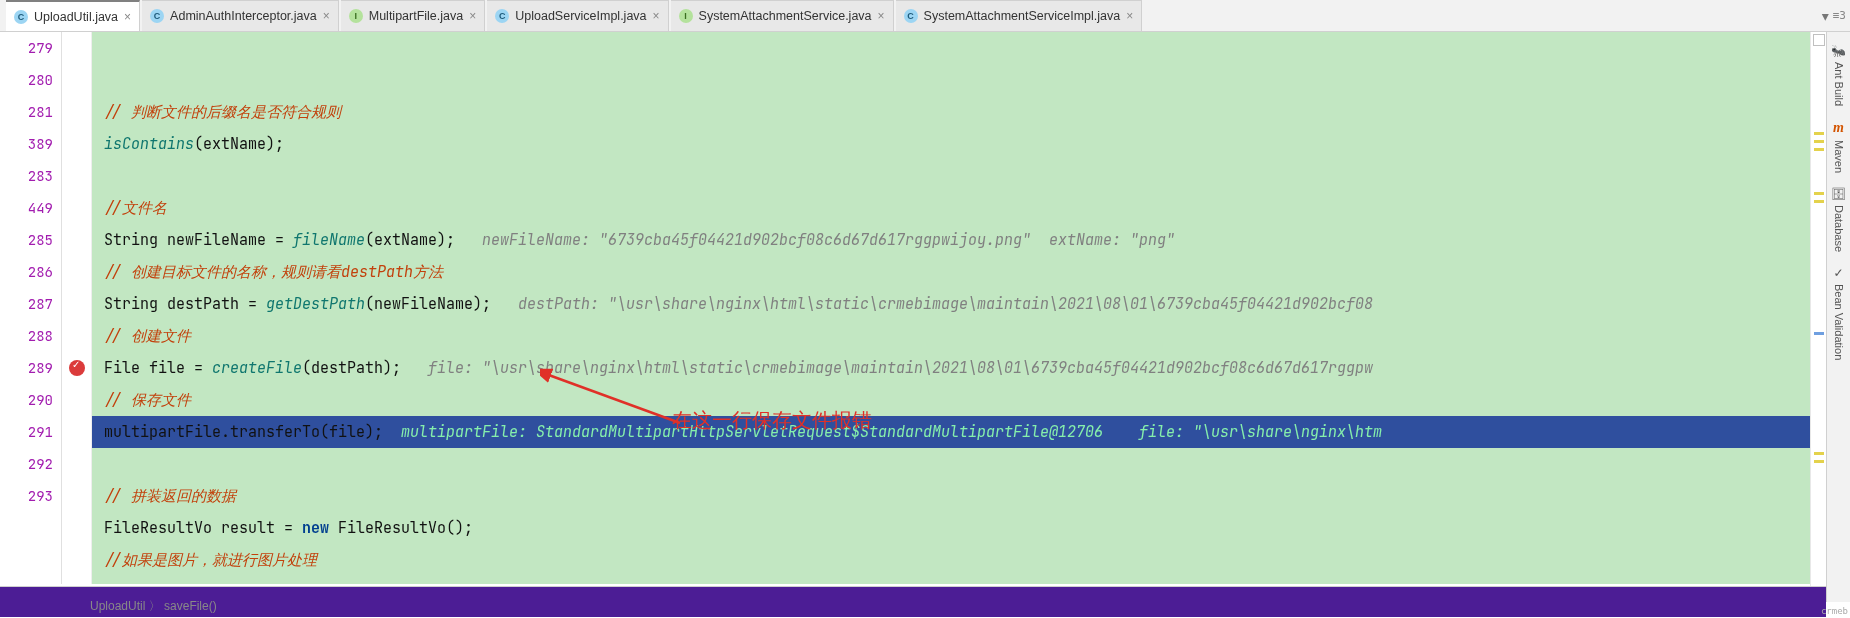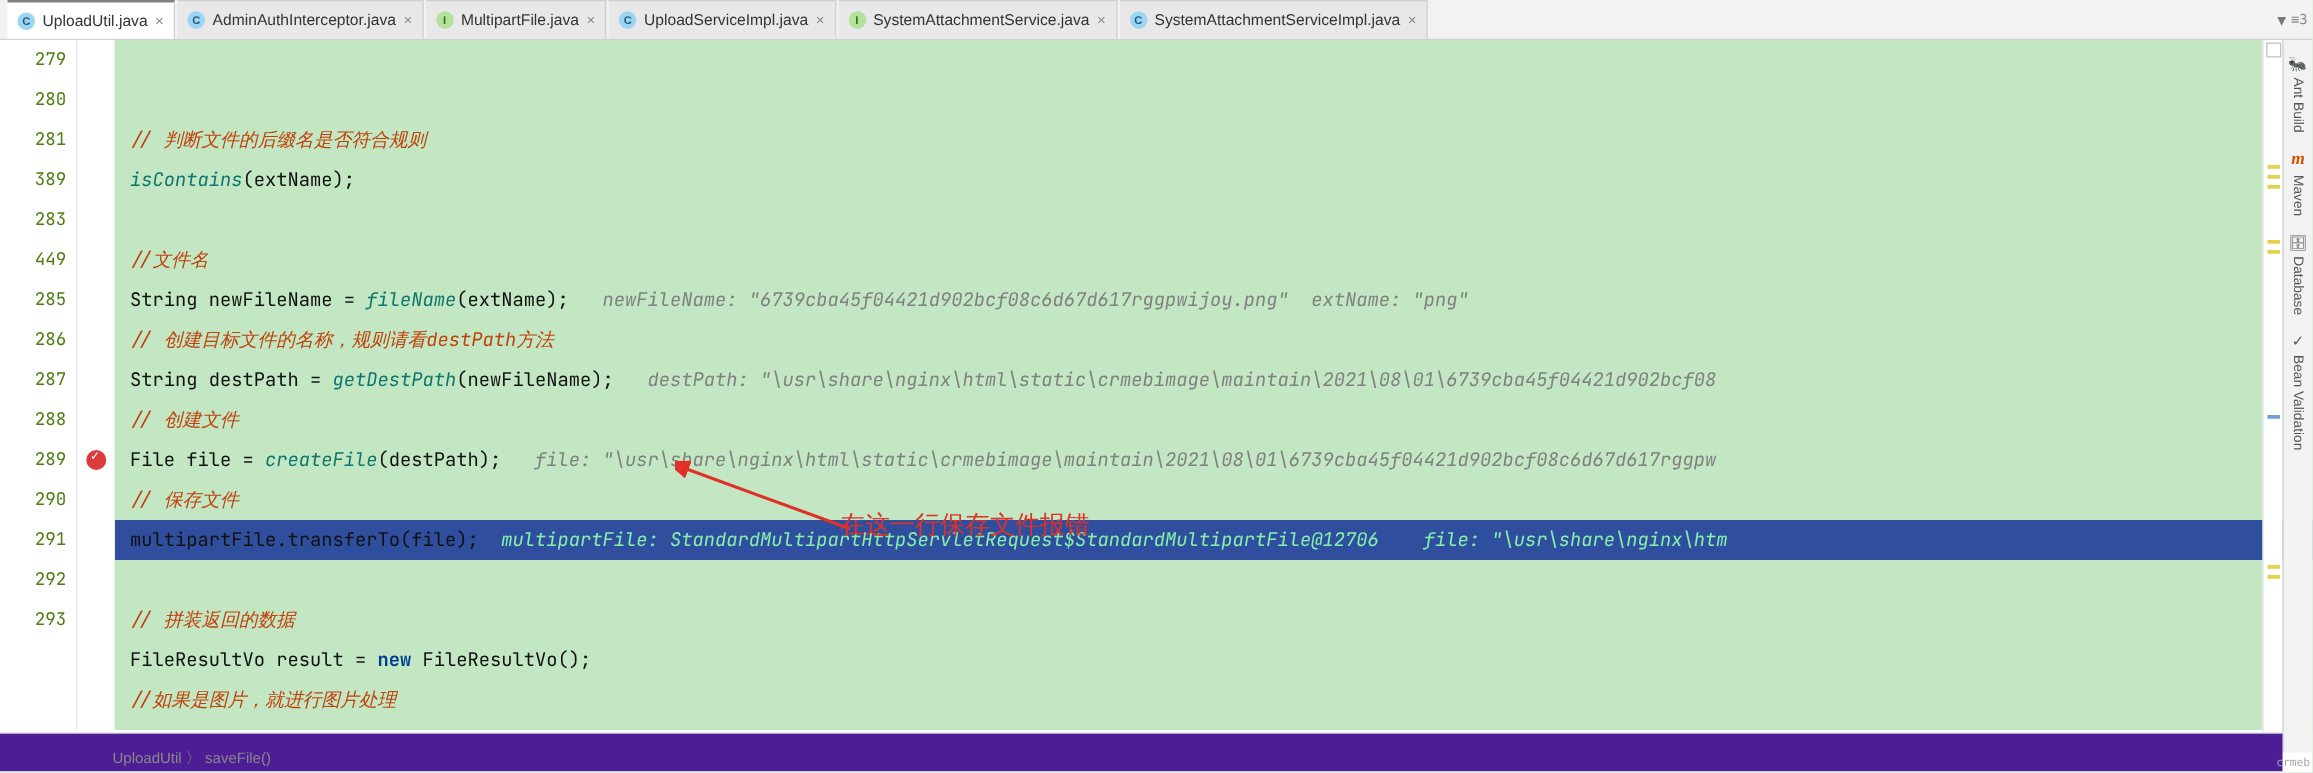--- a/index.html
+++ b/index.html
@@ -88,21 +88,21 @@
     .rt-m { font-family: serif; font-weight: bold; font-style: italic; font-size:14px; color:#d35400;}
 
     .gutter {
       width: 62px;
       background: #ffffff;
       border-right: 1px solid #e0e0e0;
       text-align: right;
       padding-right: 8px;
       font-family: "JetBrains Mono","Consolas", monospace;
       font-size: 14px;
-      color: #4d7c0f;
+      color: #a21caf;
       line-height: 32px;
     }
     .gutter .ln { height: 32px; position: relative;}
     .bp-margin {
       width: 30px;
       background: #ffffff;
       border-right: 1px solid #eee;
     }
     .bp-margin .ln { height: 32px; position: relative;}
     .bp-icon {

